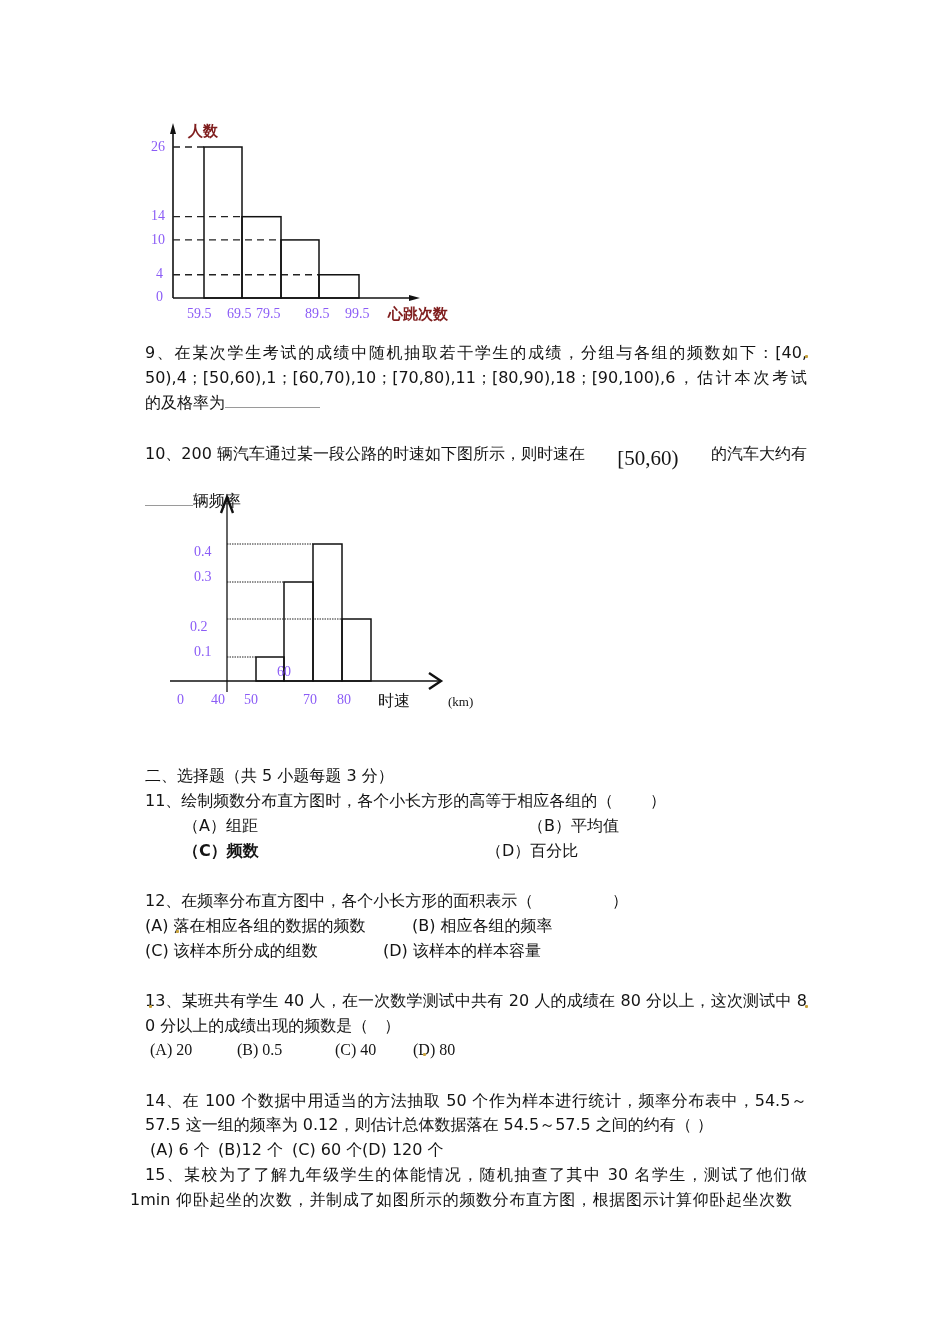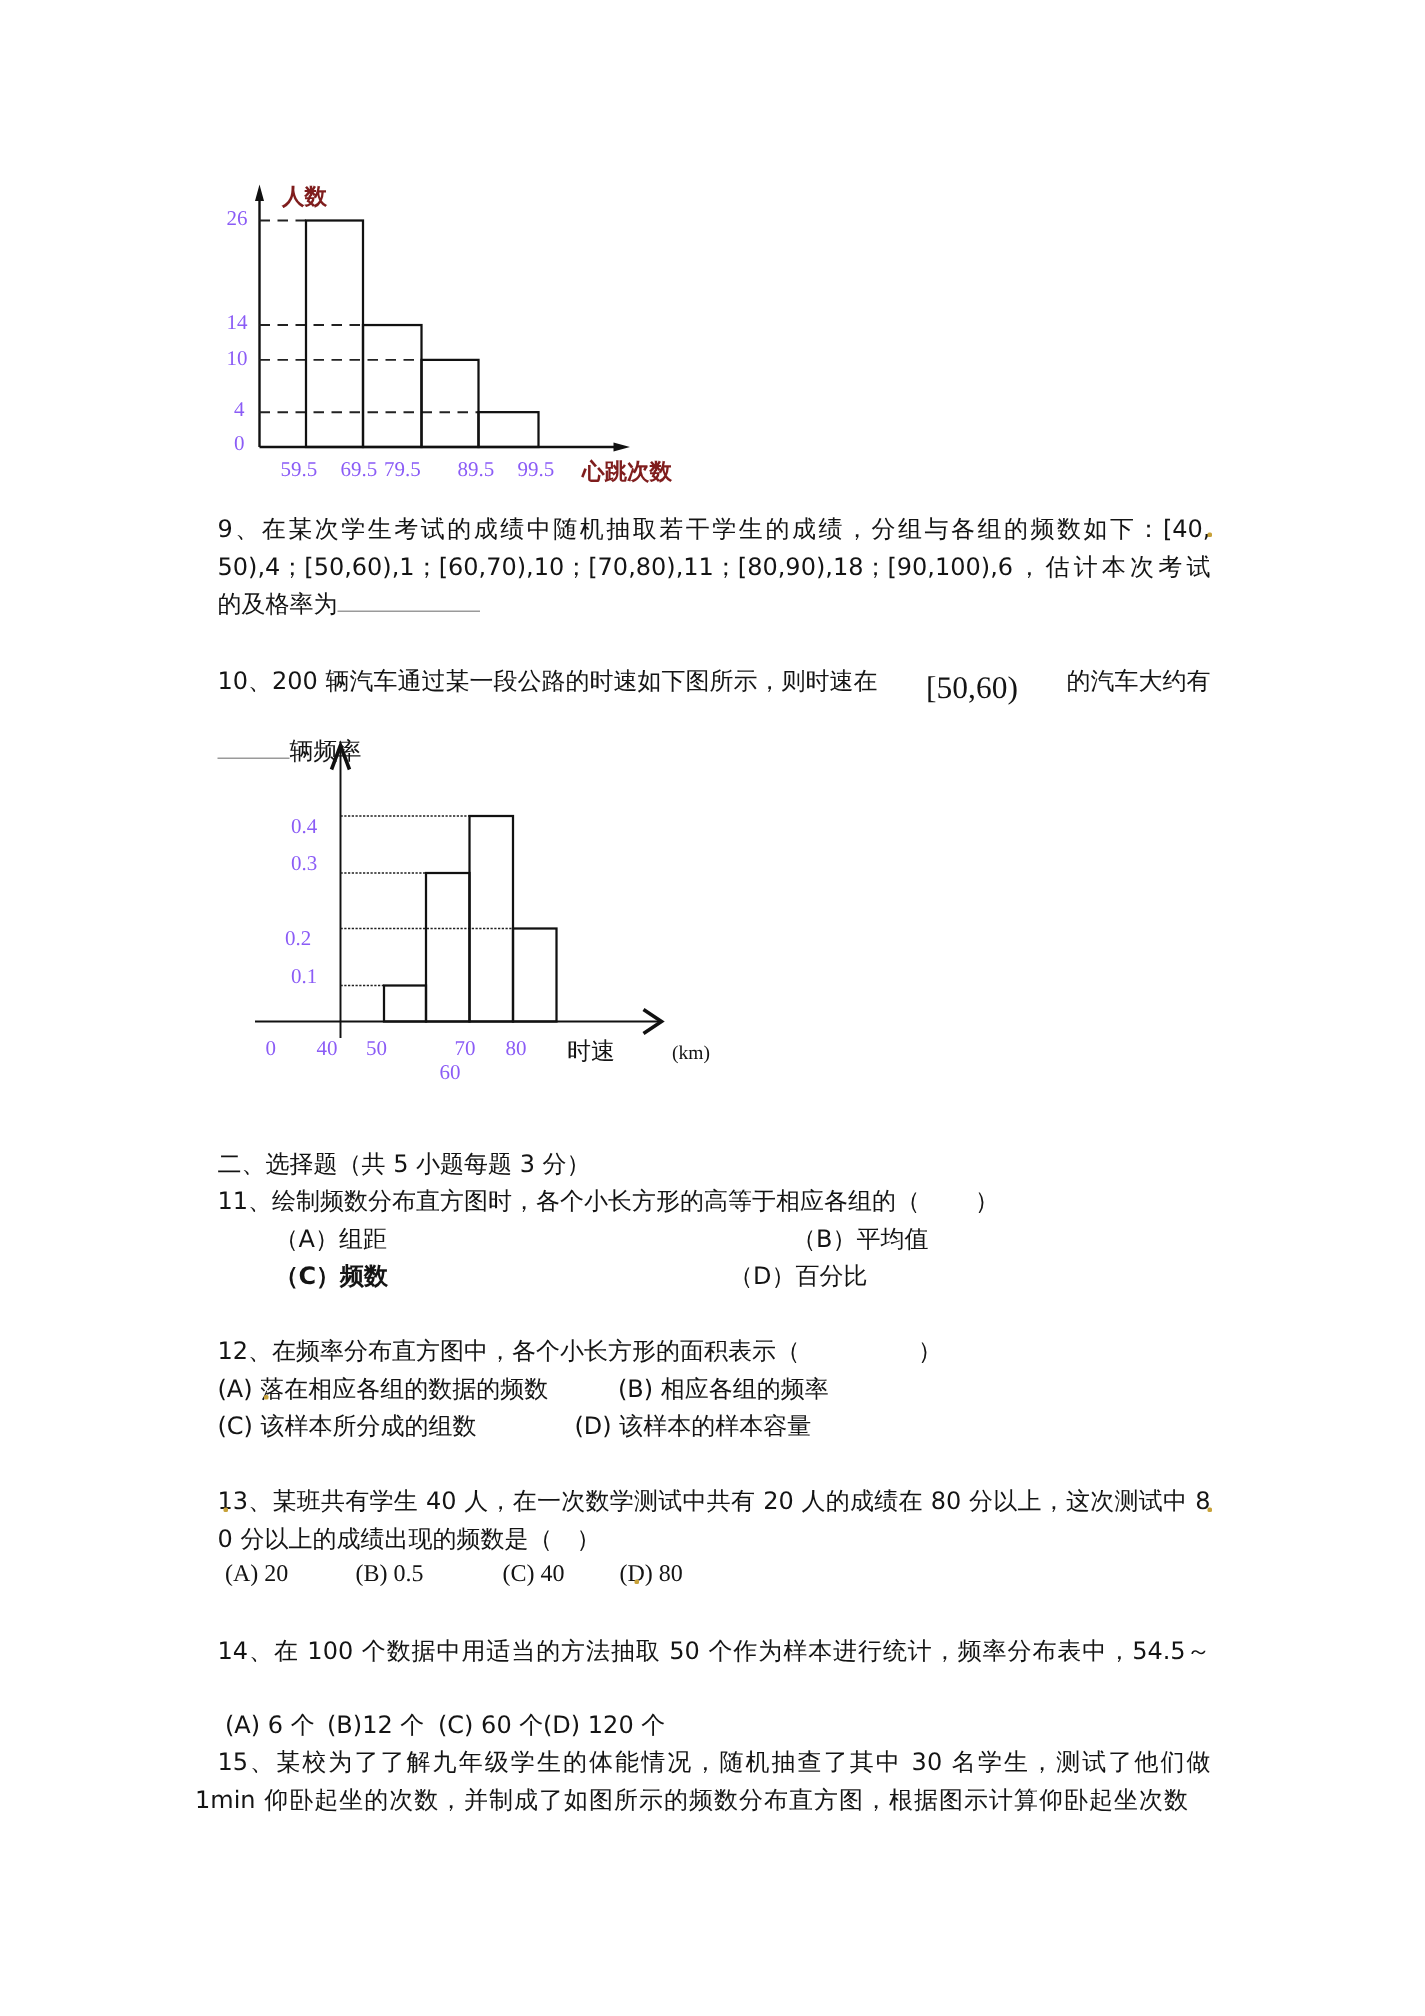--- a/index.html
+++ b/index.html
@@ -89,21 +89,21 @@
     <span class="blank" style="width:48px;"></span><span>辆</span><span>频率</span>
   </div>
 
   <div class="lbl" style="left:194px; top:544px;">0.4</div>
   <div class="lbl" style="left:194px; top:569px;">0.3</div>
   <div class="lbl" style="left:190px; top:619px;">0.2</div>
   <div class="lbl" style="left:194px; top:644px;">0.1</div>
   <div class="lbl" style="left:177px; top:692px;">0</div>
   <div class="lbl" style="left:211px; top:692px;">40</div>
   <div class="lbl" style="left:244px; top:692px;">50</div>
-  <div class="lbl" style="left:277px; top:708px;margin-left:16px;">60</div>
+  <div class="lbl" style="left:277px; top:664px;">60</div>
   <div class="lbl" style="left:303px; top:692px;">70</div>
   <div class="lbl" style="left:337px; top:692px;">80</div>
   <div class="t" style="left:378px; top:691px;">
     <span>时速</span><span class="serif" style="font-size:13px;margin-left:38px;">(km)</span>
   </div>
 
   <div class="t" style="left:145px; top:766px;">二、选择题（共 5 小题每题 3 分）</div>
 
   <div class="t" style="left:145px; top:791px;">11、绘制频数分布直方图时，各个小长方形的高等于相应各组的（</div>
   <div class="t" style="left:650px; top:791px;">）</div>
@@ -124,20 +124,21 @@
   <div class="t" style="left:145px; top:1016px;">0 分以上的成绩出现的频数是（　）</div>
   <div class="t serif" style="left:150px; top:1040px;">(A) 20</div>
   <div class="t serif" style="left:237px; top:1040px;">(B) 0.5</div>
   <div class="t serif" style="left:335px; top:1040px;">(C) 40</div>
   <div class="t serif" style="left:413px; top:1040px;">(D) 80</div>
   <div class="dot" style="left:149px; top:1005px;"></div>
   <div class="dot" style="left:805px; top:1005px;"></div>
   <div class="dot" style="left:423px; top:1053px;"></div>
 
   <div class="t j" style="left:145px; top:1091px;">14、在 100 个数据中用适当的方法抽取 50 个作为样本进行统计，频率分布表中，54.5～</div>
+  <div class="t" style="left:145px; top:1115px;">57.5 这一组的频率为 0.12，则估计总体数据落在 54.5～57.5 之间的约有（ ）</div>
   <div class="t" style="left:150px; top:1140px;">(A) 6 个</div>
   <div class="t" style="left:218px; top:1140px;">(B)12 个</div>
   <div class="t" style="left:292px; top:1140px;">(C) 60 个</div>
   <div class="t" style="left:362px; top:1140px;">(D) 120 个</div>
 
   <div class="t j" style="left:145px; top:1165px;">15、某校为了了解九年级学生的体能情况，随机抽查了其中 30 名学生，测试了他们做</div>
   <div class="t j" style="left:130px; top:1190px;">1min 仰卧起坐的次数，并制成了如图所示的频数分布直方图，根据图示计算仰卧起坐次数</div>
 
 </div>
 

